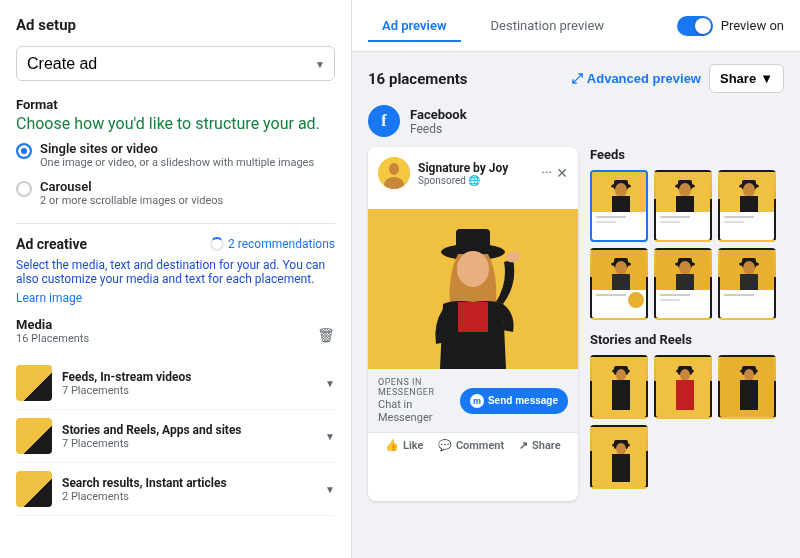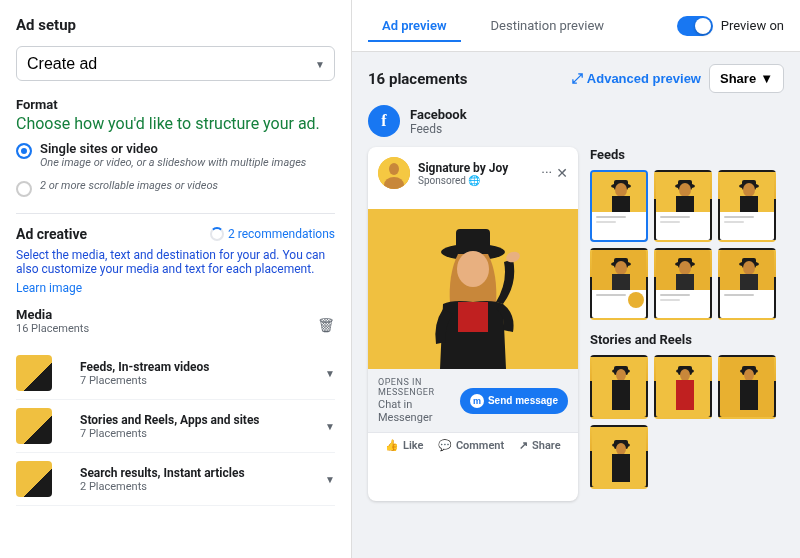--- a/index.html
+++ b/index.html
@@ -14,39 +14,39 @@
     .select-arrow { position: absolute; right: 10px; top: 50%; transform: translateY(-50%); pointer-events: none; color: #606770; font-size: 10px; }
 
     .section-title { font-size: 13px; font-weight: 700; margin-bottom: 2px; }
     .section-desc { font-size: 16px; color: #15803d; margin-bottom: 8px; }
 
     .radio-group { margin-bottom: 16px; }
     .radio-item { display: flex; align-items: flex-start; gap: 8px; margin-bottom: 10px; }
     .radio-circle { width: 16px; height: 16px; border-radius: 50%; border: 2px solid #ccc; flex-shrink: 0; margin-top: 2px; background: #fff; }
     .radio-circle.selected { border-color: #1877f2; background: #1877f2; box-shadow: inset 0 0 0 3px #fff; }
     .radio-label { font-size: 13px; font-weight: 600; }
-    .radio-sublabel { font-size: 11px; color: #606770; font-style: italic; }
+    .radio-sublabel { font-size: 11px; color: #606770; }
 
     .divider { border: none; border-top: 1px solid #e4e6eb; margin: 12px 0; }
 
     .ad-creative-header { display: flex; align-items: center; justify-content: space-between; margin-bottom: 6px; }
     .ad-creative-title { font-size: 14px; font-weight: 700; }
     .recommendations-badge { display: flex; align-items: center; gap: 4px; font-size: 12px; color: #1877f2; }
     .spinner { width: 14px; height: 14px; border: 2px solid #e4e6eb; border-top-color: #1877f2; border-radius: 50%; animation: spin 1s linear infinite; }
     @keyframes spin { to { transform: rotate(360deg); } }
 
     .ad-creative-desc { font-size: 12px; color: #1d4ed8; margin-bottom: 4px; }
     .learn-more { color: #1877f2; font-size: 12px; text-decoration: none; }
 
     .media-header { display: flex; align-items: center; justify-content: space-between; margin: 12px 0 4px; }
     .media-title { font-size: 13px; font-weight: 700; }
     .media-placements { font-size: 11px; color: #606770; margin-bottom: 8px; }
     .trash-icon { color: #606770; font-size: 14px; cursor: pointer; }
 
-    .placement-item { display: flex; align-items: center; gap: 28px; padding: 8px 0; border-bottom: 1px solid #f0f2f5; cursor: pointer; }
+    .placement-item { display: flex; align-items: center; gap: 10px; padding: 8px 0; border-bottom: 1px solid #f0f2f5; cursor: pointer; }
     .placement-info { flex: 1; }
     .placement-name { font-size: 12px; font-weight: 700; }
     .placement-count { font-size: 11px; color: #606770; }
     .chevron { color: #606770; font-size: 10px; }
 
     
     .right-panel { flex: 1; background: #f0f2f5; overflow-y: auto; }
     .right-header { background: #fff; padding: 10px 16px; border-bottom: 1px solid #ddd; display: flex; align-items: center; justify-content: space-between; }
     .tabs { display: flex; gap: 16px; }
     .tab { padding: 8px 14px; font-size: 13px; cursor: pointer; border-radius: 6px 6px 0 0; color: #606770; position: relative; }
@@ -119,20 +119,21 @@
     <div class="radio-item">
       <div class="radio-circle selected"></div>
       <div>
         <div class="radio-label">Single sites or video</div>
         <div class="radio-sublabel">One image or video, or a slideshow with multiple images</div>
       </div>
     </div>
     <div class="radio-item">
       <div class="radio-circle"></div>
       <div>
+        <div class="radio-label">Carousel</div>
         <div class="radio-sublabel">2 or more scrollable images or videos</div>
       </div>
     </div>
   </div>
 
   <hr class="divider">
 
   <div class="ad-creative-header">
     <div class="ad-creative-title">Ad creative</div>
     <div class="recommendations-badge">

